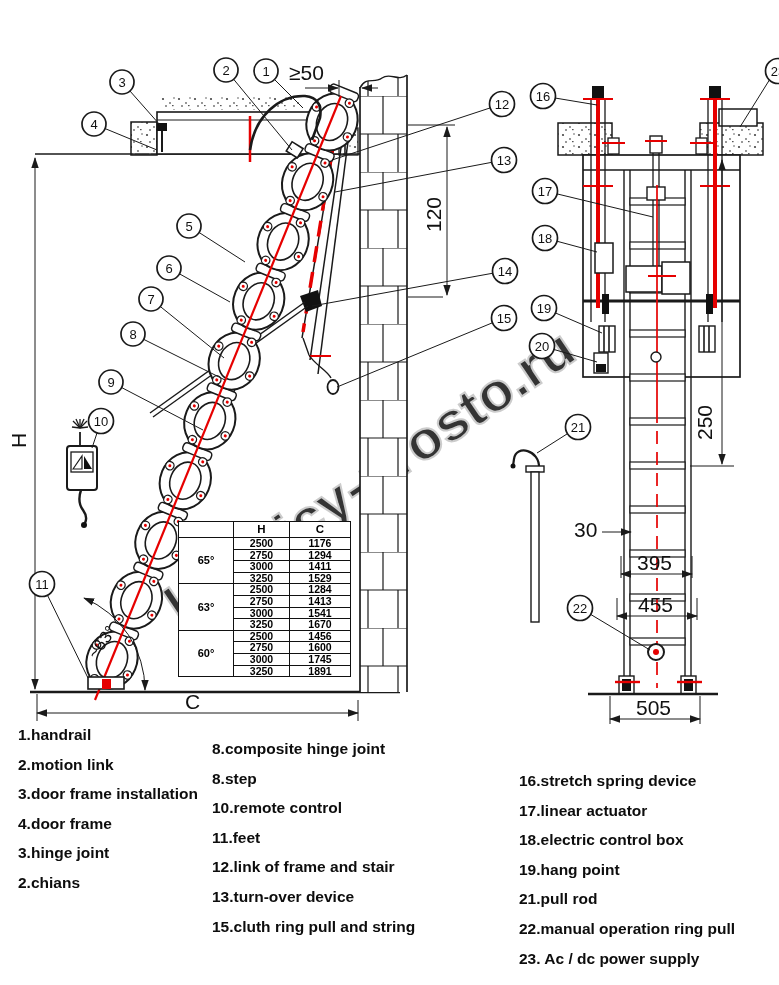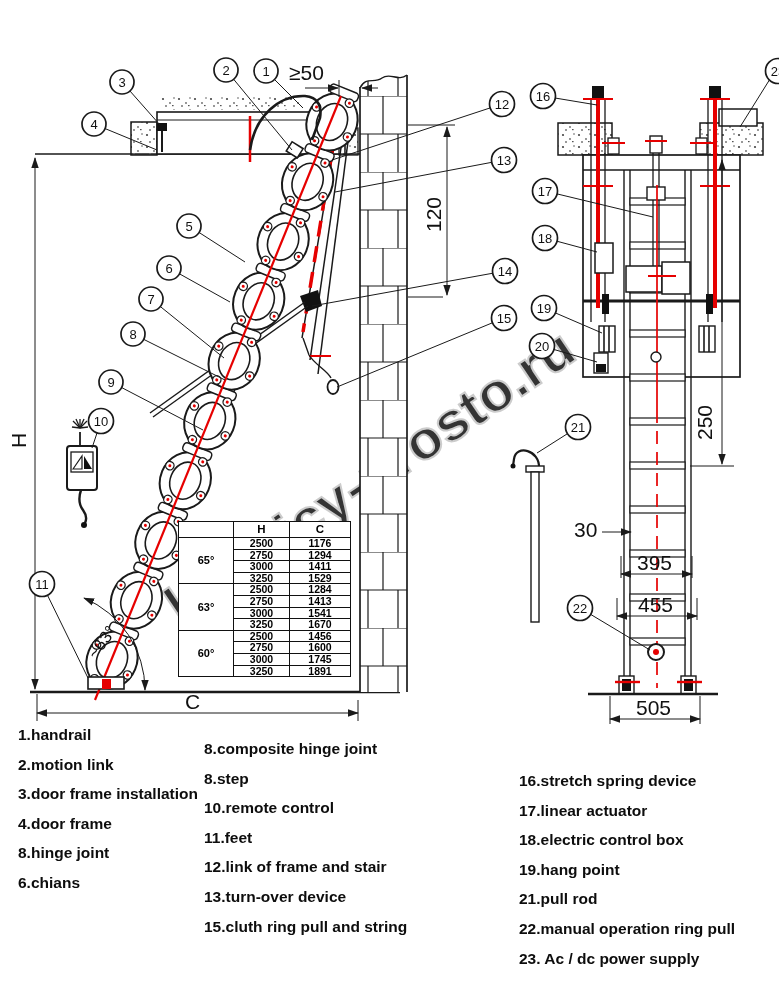--- a/index.html
+++ b/index.html
@@ -500,24 +500,24 @@
           <td>1891</td>
         </tr>
 </tbody>
     </table>
 
 <div class="lg" style="left:18px;top:720px;">
   <div>1.handrail</div>
   <div>2.motion link</div>
   <div>3.door frame installation</div>
   <div>4.door frame</div>
-  <div>8.hinge joint</div>
-  <div>6.chians</div>
+  <div>3.hinge joint</div>
+  <div>2.chians</div>
 </div>
-<div class="lg" style="left:204px;top:734px;">
+<div class="lg" style="left:212px;top:734px;">
   <div>8.composite hinge joint</div>
   <div>8.step</div>
   <div>10.remote control</div>
   <div>11.feet</div>
   <div>12.link of frame and stair</div>
   <div>13.turn-over device</div>
   <div>15.cluth ring pull and string</div>
 </div>
 <div class="lg" style="left:519px;top:734px;margin-top:32px;">
   <div>16.stretch spring device</div>

